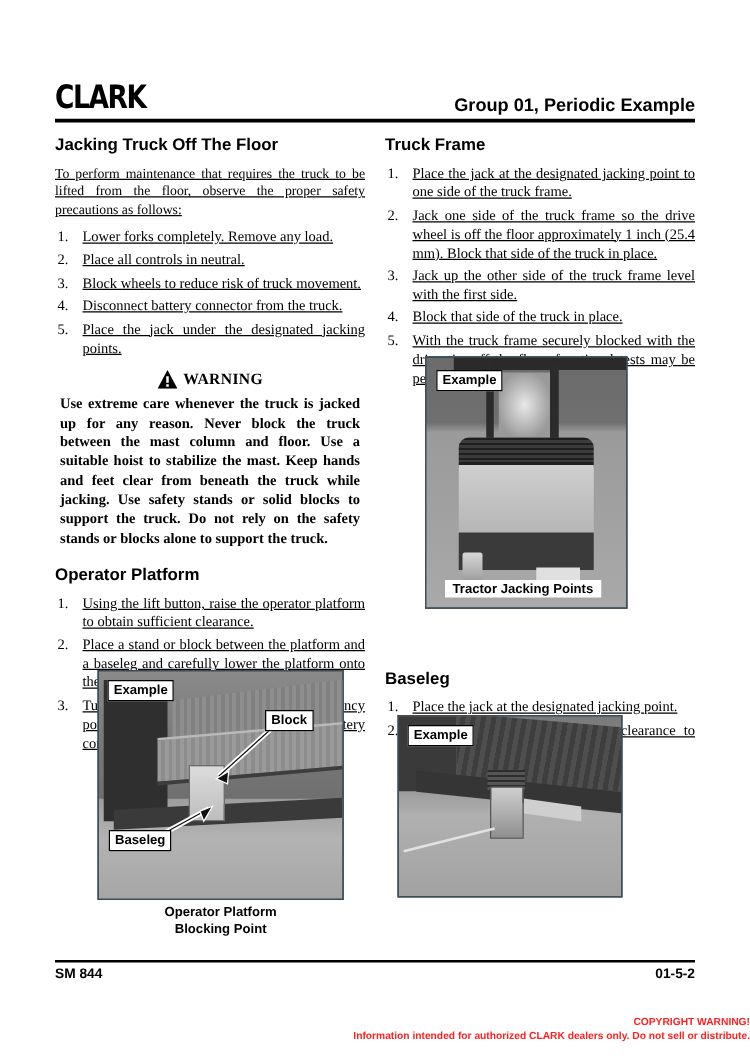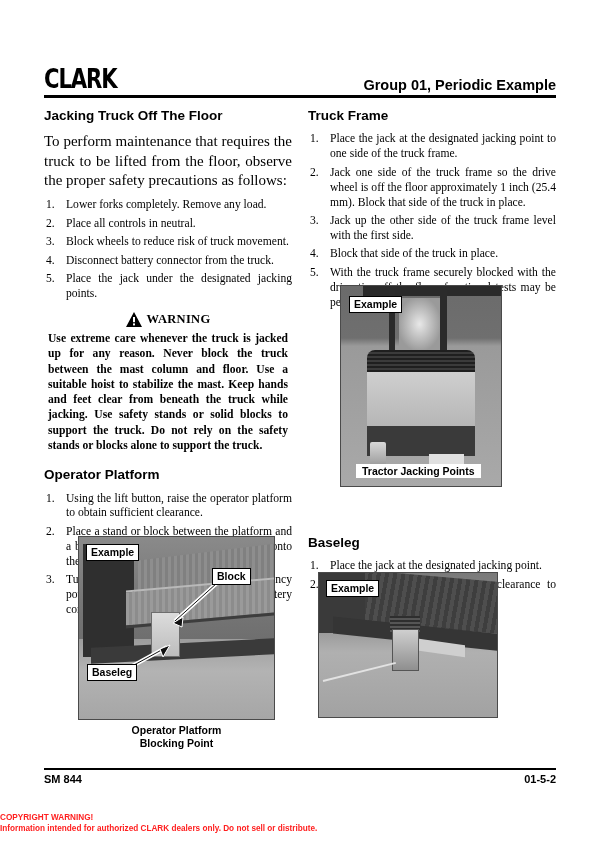--- a/index.html
+++ b/index.html
@@ -64,31 +64,33 @@
   h2.section {
     font-family: "Liberation Sans", sans-serif;
     font-weight: bold;
     font-size: 13.5px;
     margin: 0 0 8px 0;
     line-height: 1.2;
   }
   .section-spacer { height: 14px; }
 
   p.body {
-    font-size: 15px;
+    font-size: 11px;
     line-height: 1.29;
     margin: 0 0 8px 0;
     text-align: justify;
+    text-decoration: underline;
   }
 
   ol.steps {
     margin: 0;
     padding: 0;
     list-style: none;
     counter-reset: step;
+    text-decoration: underline;
   }
   ol.steps > li {
     position: relative;
     padding-left: 22px;
     margin-bottom: 3.5px;
     font-size: 11.6px;
     line-height: 1.29;
     text-align: justify;
     counter-increment: step;
   }
@@ -303,21 +305,21 @@
     display: flex;
     justify-content: space-between;
     font-family: "Liberation Sans", sans-serif;
     font-weight: bold;
     font-size: 11px;
   }
   .copyright {
     position: absolute;
     left: 0; top: 812px;
     width: 600px;
-    text-align: left;
+    text-align: right;
     font-family: "Liberation Sans", sans-serif;
     font-size: 8.2px;
     line-height: 1.4;
     font-weight: bold;
   }
 </style>
 </head>
 <body>
 
 <div class="page">

